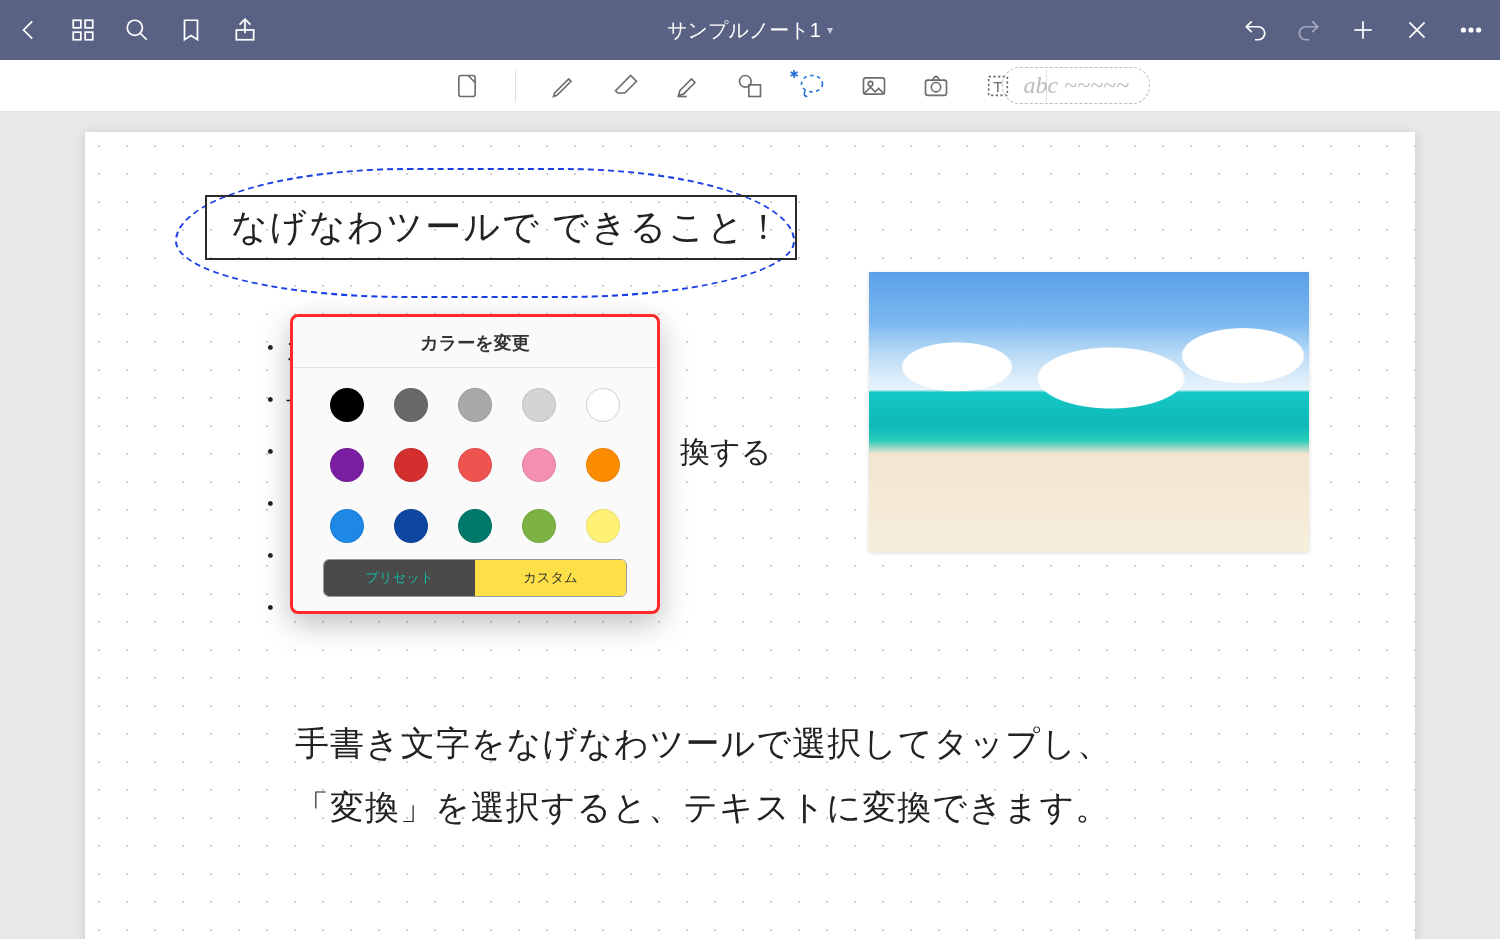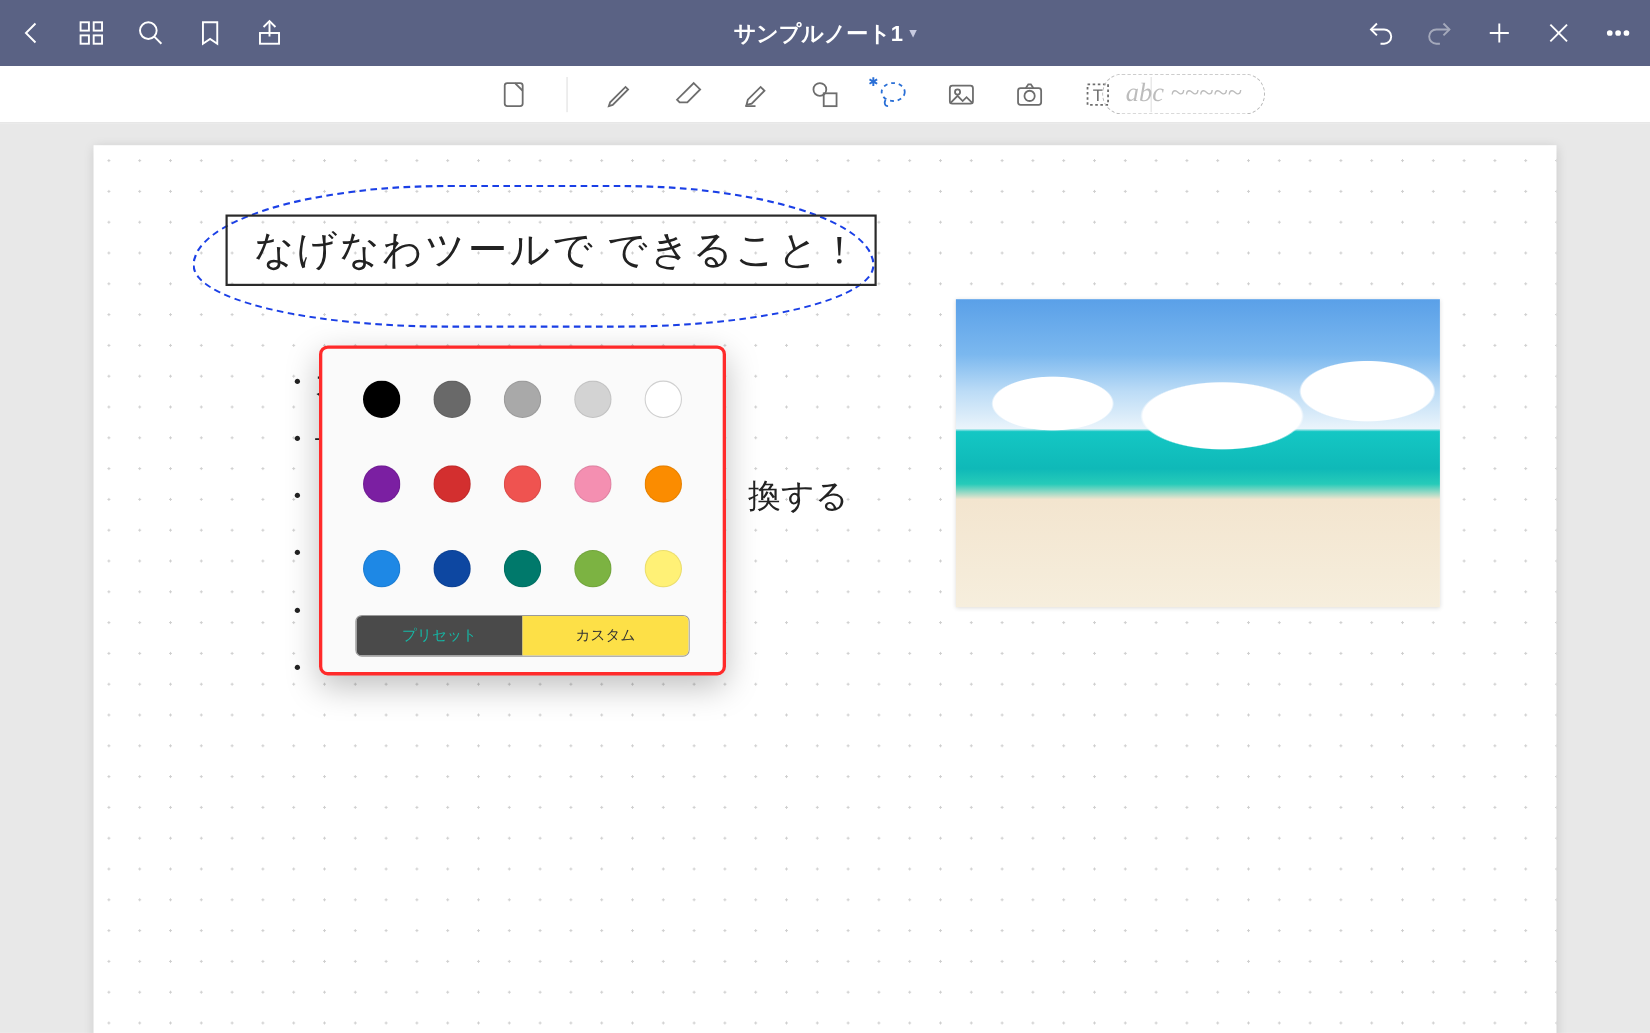--- a/index.html
+++ b/index.html
@@ -1,20 +1,20 @@
 <!DOCTYPE html>
 <html><head>
 <meta charset="utf-8">
 <style>
   * { box-sizing: border-box; margin:0; padding:0; }
   html,body { width:1500px; height:939px; font-family: -apple-system, "Helvetica Neue", sans-serif; background:#fff; overflow:hidden;}
   
   .topbar { height:60px; background:#5a6284; display:flex; align-items:center; color:#fff; padding:0 16px; }
   .topbar .left, .topbar .right { display:flex; gap:28px; align-items:center; }
-  .topbar .center { flex:1; text-align:right; font-size:20px; font-weight:700; display:flex; align-items:center; justify-content:center; gap:6px;}
+  .topbar .center { flex:1; text-align:right; font-size:20px; font-weight:400; display:flex; align-items:center; justify-content:center; gap:6px;}
   .top-icon { width:26px; height:26px; display:flex; align-items:center; justify-content:center; }
   .top-icon svg { stroke:#fff; fill:none; stroke-width:1.6; }
   .chev-down { font-size:12px; color:#c8cbe0; }
   
   .toolbar { height:52px; background:#fff; border-bottom:1px solid #e5e5e5; display:flex; align-items:center; justify-content:center; gap:34px; position:relative;}
   .tool-icon { width:28px; height:28px; display:flex; align-items:center; justify-content:center; }
   .tool-icon svg { stroke:#6d6d6d; fill:none; stroke-width:1.4; }
   .tool-icon.active svg { stroke:#2a6fd6; }
   .tool-sep { width:1px; height:32px; background:#e0e0e0; }
   .abc-bubble {
@@ -224,22 +224,27 @@
       <li>カ</li>
       <li>+</li>
       <li><span style="visibility:hidden">x</span><span style="margin-left:380px">換する</span></li>
       <li>&nbsp;</li>
       <li>&nbsp;</li>
       <li>&nbsp;</li>
     </ul>
 
     <div class="beach"></div>
 
+    <div class="bottom-hand hand">
+      <div>手書き文字をなげなわツールで選択してタップし、</div>
+      <div>「変換」を選択すると、テキストに変換できます。</div>
+    </div>
 
     <div class="popover">
+      <div class="popover-title">カラーを変更</div>
       <div class="swatches" id="swatch-grid">
           <div class="sw" style="background: rgb(0, 0, 0);"></div>
           <div class="sw" style="background: rgb(105, 105, 105);"></div>
           <div class="sw" style="background: rgb(169, 169, 169);"></div>
           <div class="sw" style="background: rgb(211, 211, 211);"></div>
           <div class="sw white" style="background: rgb(255, 255, 255);"></div>
           <div class="sw" style="background: rgb(123, 31, 162);"></div>
           <div class="sw" style="background: rgb(211, 47, 47);"></div>
           <div class="sw" style="background: rgb(239, 83, 80);"></div>
           <div class="sw" style="background: rgb(244, 143, 177);"></div>

